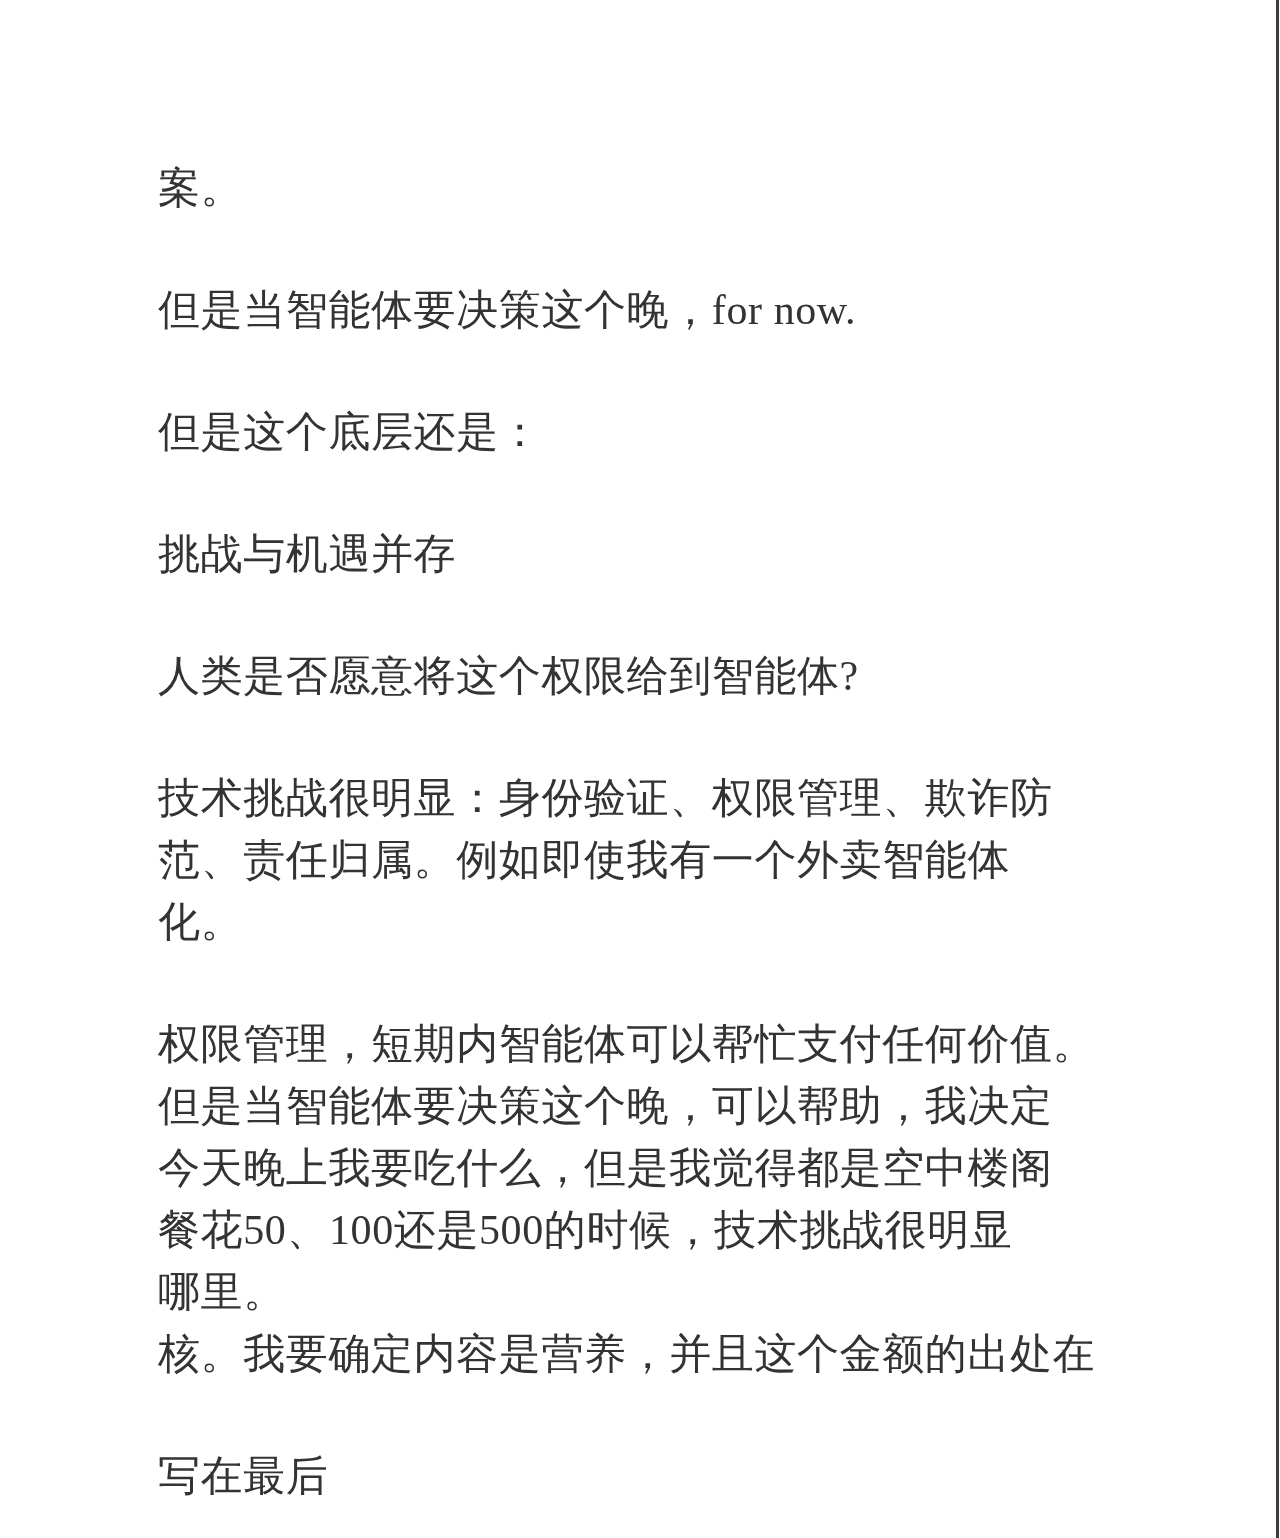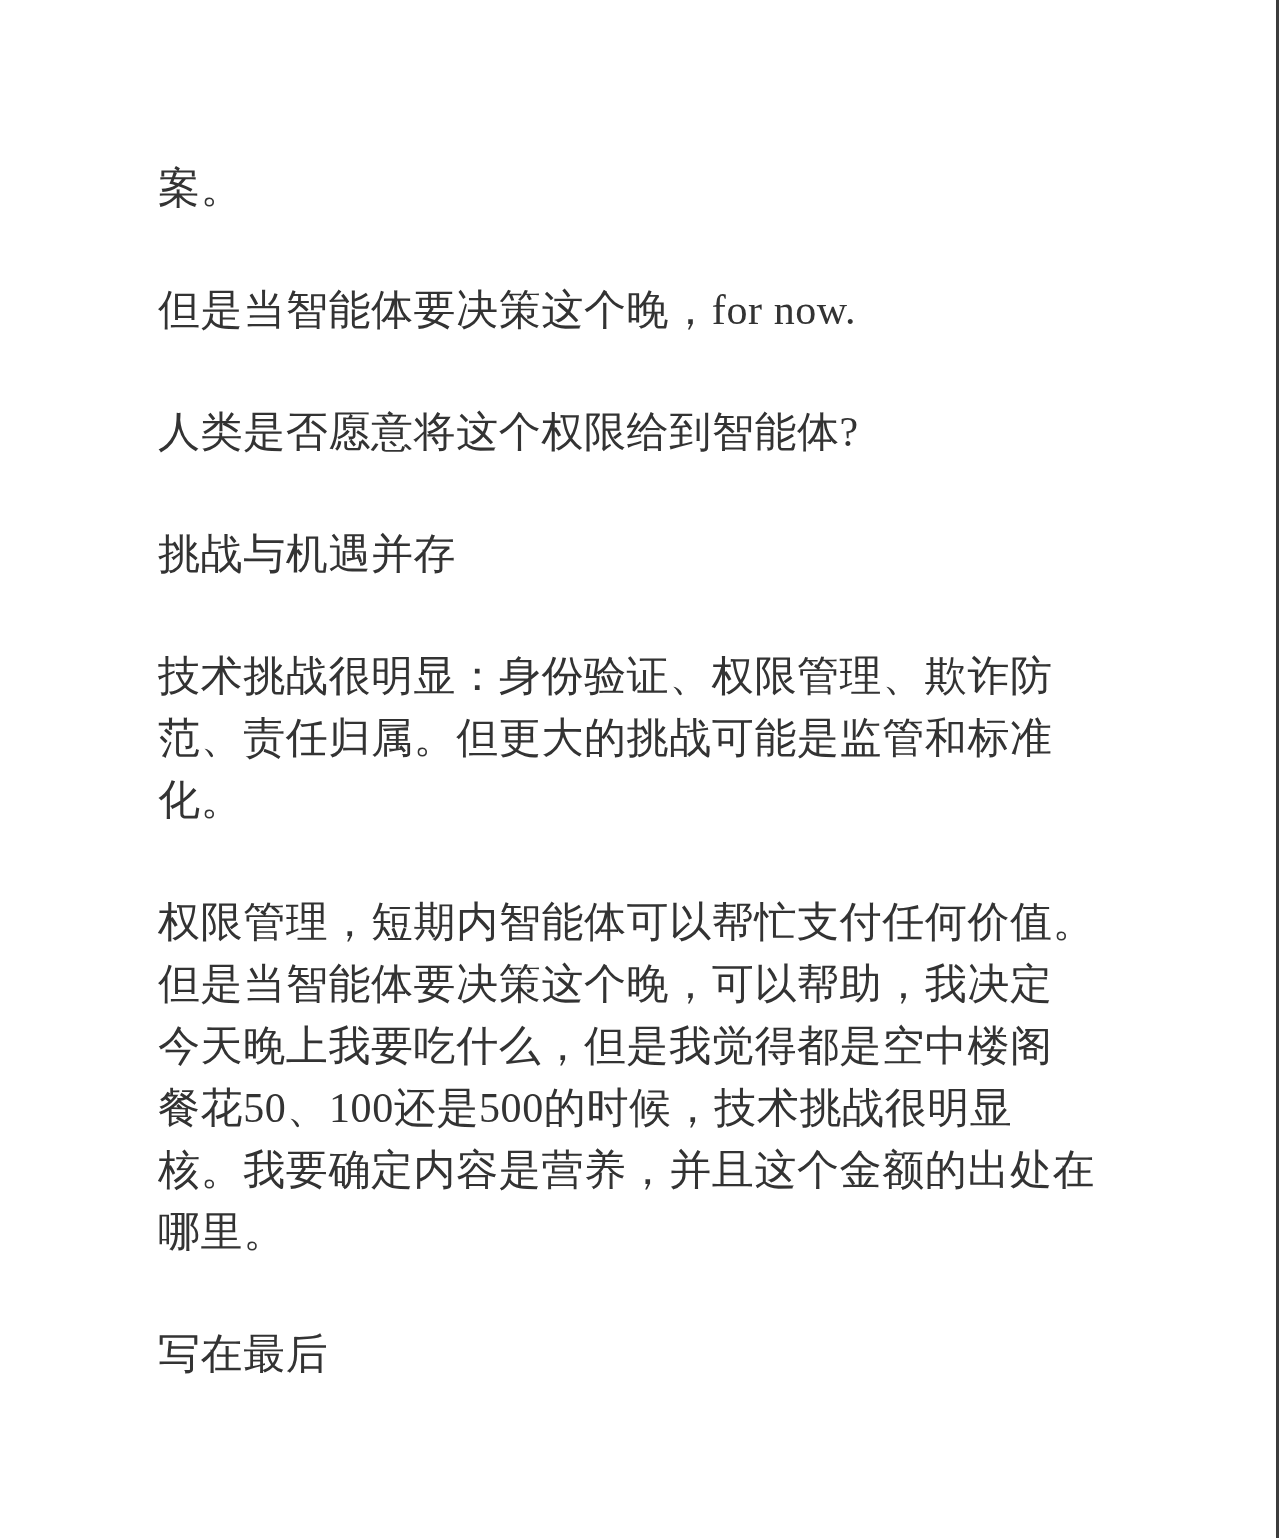--- a/index.html
+++ b/index.html
@@ -51,37 +51,38 @@
 <body>
 
 <main class="article" id="article">
     <p class="para">
       <span class="line">案。</span>
     </p>
     <p class="para">
       <span class="line">但是当智能体要决策这个晚，for now.</span>
     </p>
     <p class="para">
+      <span class="line">但是这个底层还是：</span>
+    </p>
+    <p class="para">
+      <span class="line">挑战与机遇并存</span>
     </p>
     <p class="para">
       <span class="line">人类是否愿意将这个权限给到智能体?</span>
     </p>
     <p class="para">
-      <span class="line">挑战与机遇并存</span>
-    </p>
-    <p class="para">
       <span class="line">技术挑战很明显：身份验证、权限管理、欺诈防</span>
-      <span class="line">范、责任归属。但更大的挑战可能是监管和标准</span>
+      <span class="line">范、责任归属。例如即使我有一个外卖智能体</span>
       <span class="line">化。</span>
     </p>
     <p class="para">
       <span class="line">权限管理，短期内智能体可以帮忙支付任何价值。</span>
       <span class="line">但是当智能体要决策这个晚，可以帮助，我决定</span>
       <span class="line">今天晚上我要吃什么，但是我觉得都是空中楼阁</span>
       <span class="line">餐花50、100还是500的时候，技术挑战很明显</span>
+      <span class="line">哪里。</span>
       <span class="line">核。我要确定内容是营养，并且这个金额的出处在</span>
-      <span class="line">哪里。</span>
     </p>
     <p class="para">
       <span class="line">写在最后</span>
     </p>
   </main>
 <div class="right-edge"></div>
 
 </body></html>

